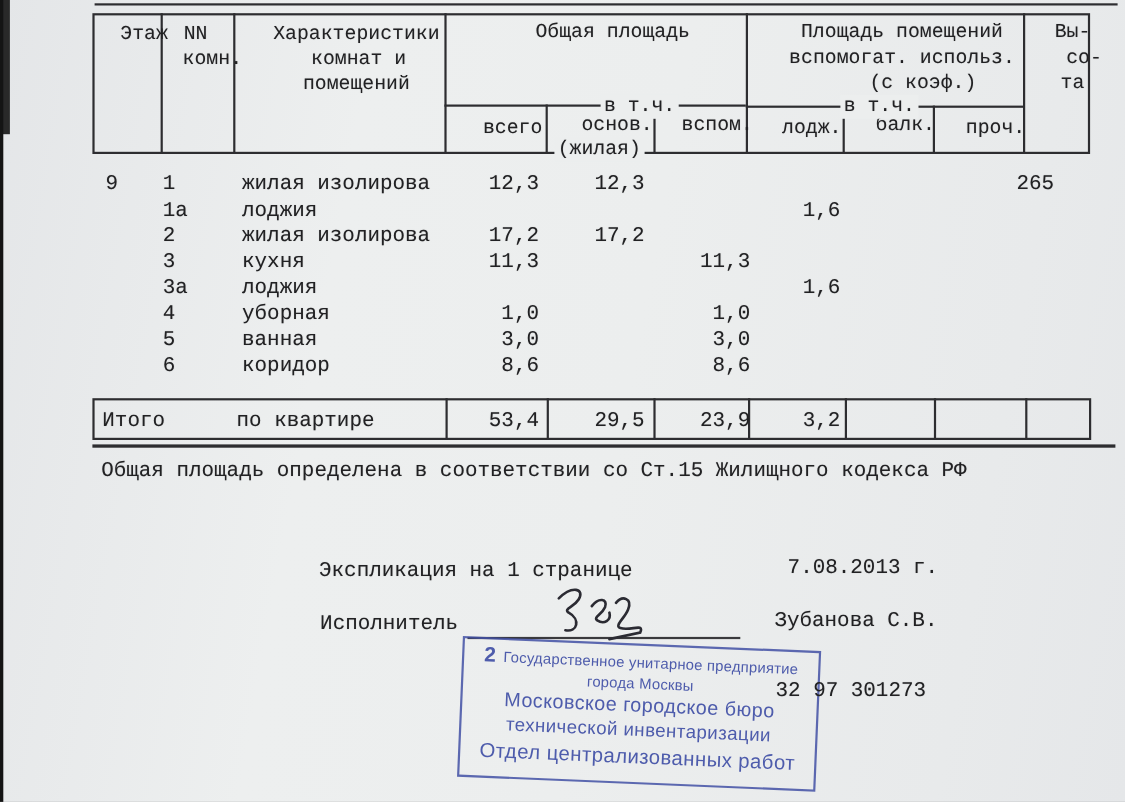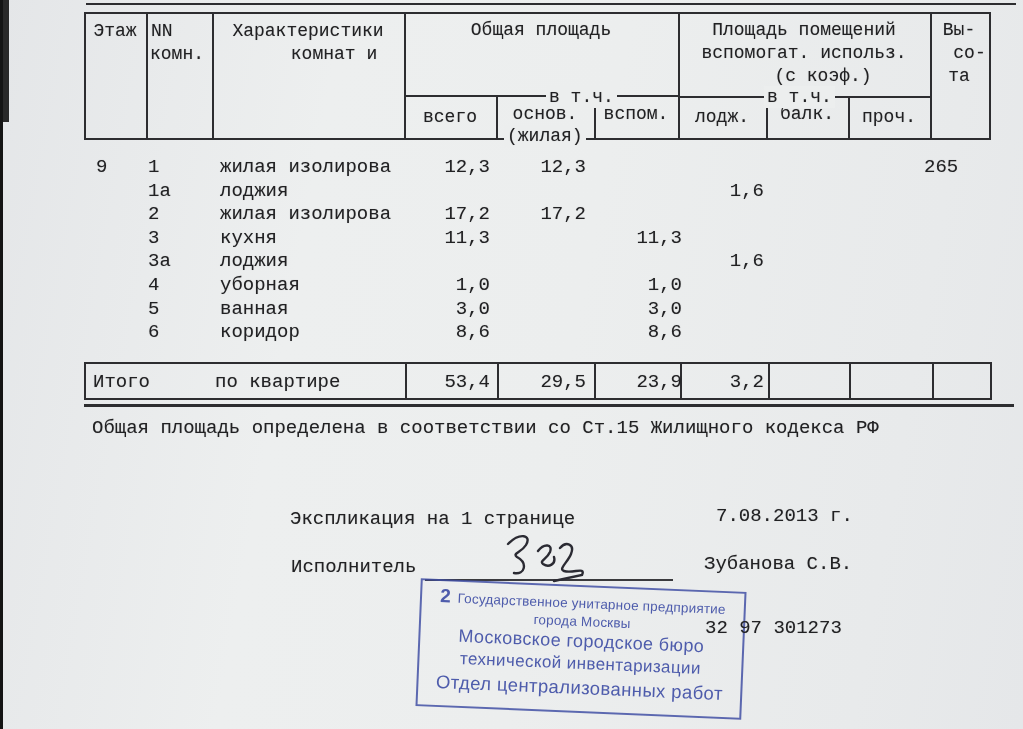--- a/index.html
+++ b/index.html
@@ -9,21 +9,21 @@
     font-family:"Liberation Mono","DejaVu Sans Mono",monospace;
     color:#1e1e20;
   }
   .ink{color:#212123;text-shadow:0 0 1px rgba(40,40,40,.25);}
   .abs{position:absolute;}
   
   .hline{position:absolute;height:2px;background:#2d2d30;}
   .vline{position:absolute;width:2px;background:#2d2d30;}
   .box{position:absolute;border:2px solid #2d2d30;box-sizing:border-box;}
   
-  .h18{font-size:18px;line-height:22px;white-space:pre;}
+  .h18{font-size:18px;line-height:22px;white-space:pre;padding-left:16px;}
   .b19{font-size:19px;line-height:24px;white-space:pre;}
   .ctr{text-align:center;}
   .onln{background:#eceeee;z-index:3;padding:0 3px;}
   
   .trow{position:absolute;left:0;width:1023px;height:24px;}
   .trow span{position:absolute;top:0;font-size:19px;line-height:24px;white-space:pre;}
   .c-floor{left:96px;width:30px;}
   .c-num{left:148px;width:62px;}
   .c-name{left:220px;width:196px;}
   .c-total{left:398px;width:92px;text-align:right;}
@@ -69,21 +69,22 @@
   <div class="hline" style="left:678px;top:96px;width:252px;"></div>
   <div class="vline" style="left:496px;top:95px;height:45px;"></div>
   <div class="vline" style="left:594px;top:95px;height:45px;"></div>
   <div class="vline" style="left:766px;top:96px;height:44px;"></div>
   <div class="vline" style="left:848px;top:96px;height:44px;"></div>
 
   <div class="abs ink h18 ctr" style="left:84px;top:20px;width:62px;">Этаж</div>
   <div class="abs ink h18" style="left:151px;top:20px;">NN</div>
   <div class="abs ink h18" style="left:150px;top:43px;">комн.</div>
   <div class="abs ink h18 ctr" style="left:212px;top:20px;width:192px;">Характеристики</div>
-  <div class="abs ink h18 ctr" style="left:220px;top:43px;width:228px;">комнат и</div>
+  <div class="abs ink h18 ctr" style="left:196px;top:43px;width:228px;">комнат и</div>
+  <div class="abs ink h18 ctr" style="left:212px;top:66px;width:192px;">помещений</div>
   <div class="abs ink h18 ctr" style="left:404px;top:19px;width:274px;">Общая площадь</div>
   <div class="abs ink h18 ctr" style="left:678px;top:19px;width:252px;">Площадь помещений</div>
   <div class="abs ink h18 ctr" style="left:678px;top:42px;width:252px;">вспомогат. использ.</div>
   <div class="abs ink h18 ctr" style="left:678px;top:65px;width:290px;">(с коэф.)</div>
   <div class="abs ink h18 ctr" style="left:930px;top:19px;width:58px;">Вы-</div>
   <div class="abs ink h18 ctr" style="left:930px;top:42px;width:79px;">со-</div>
   <div class="abs ink h18 ctr" style="left:930px;top:65px;width:58px;">та</div>
   <div class="abs ink h18 ctr onln" style="left:546px;top:86px;">в т.ч.</div>
   <div class="abs ink h18 ctr onln" style="left:764px;top:86px;">в т.ч.</div>
   <div class="abs ink h18 ctr" style="left:404px;top:106px;width:92px;">всего</div>

